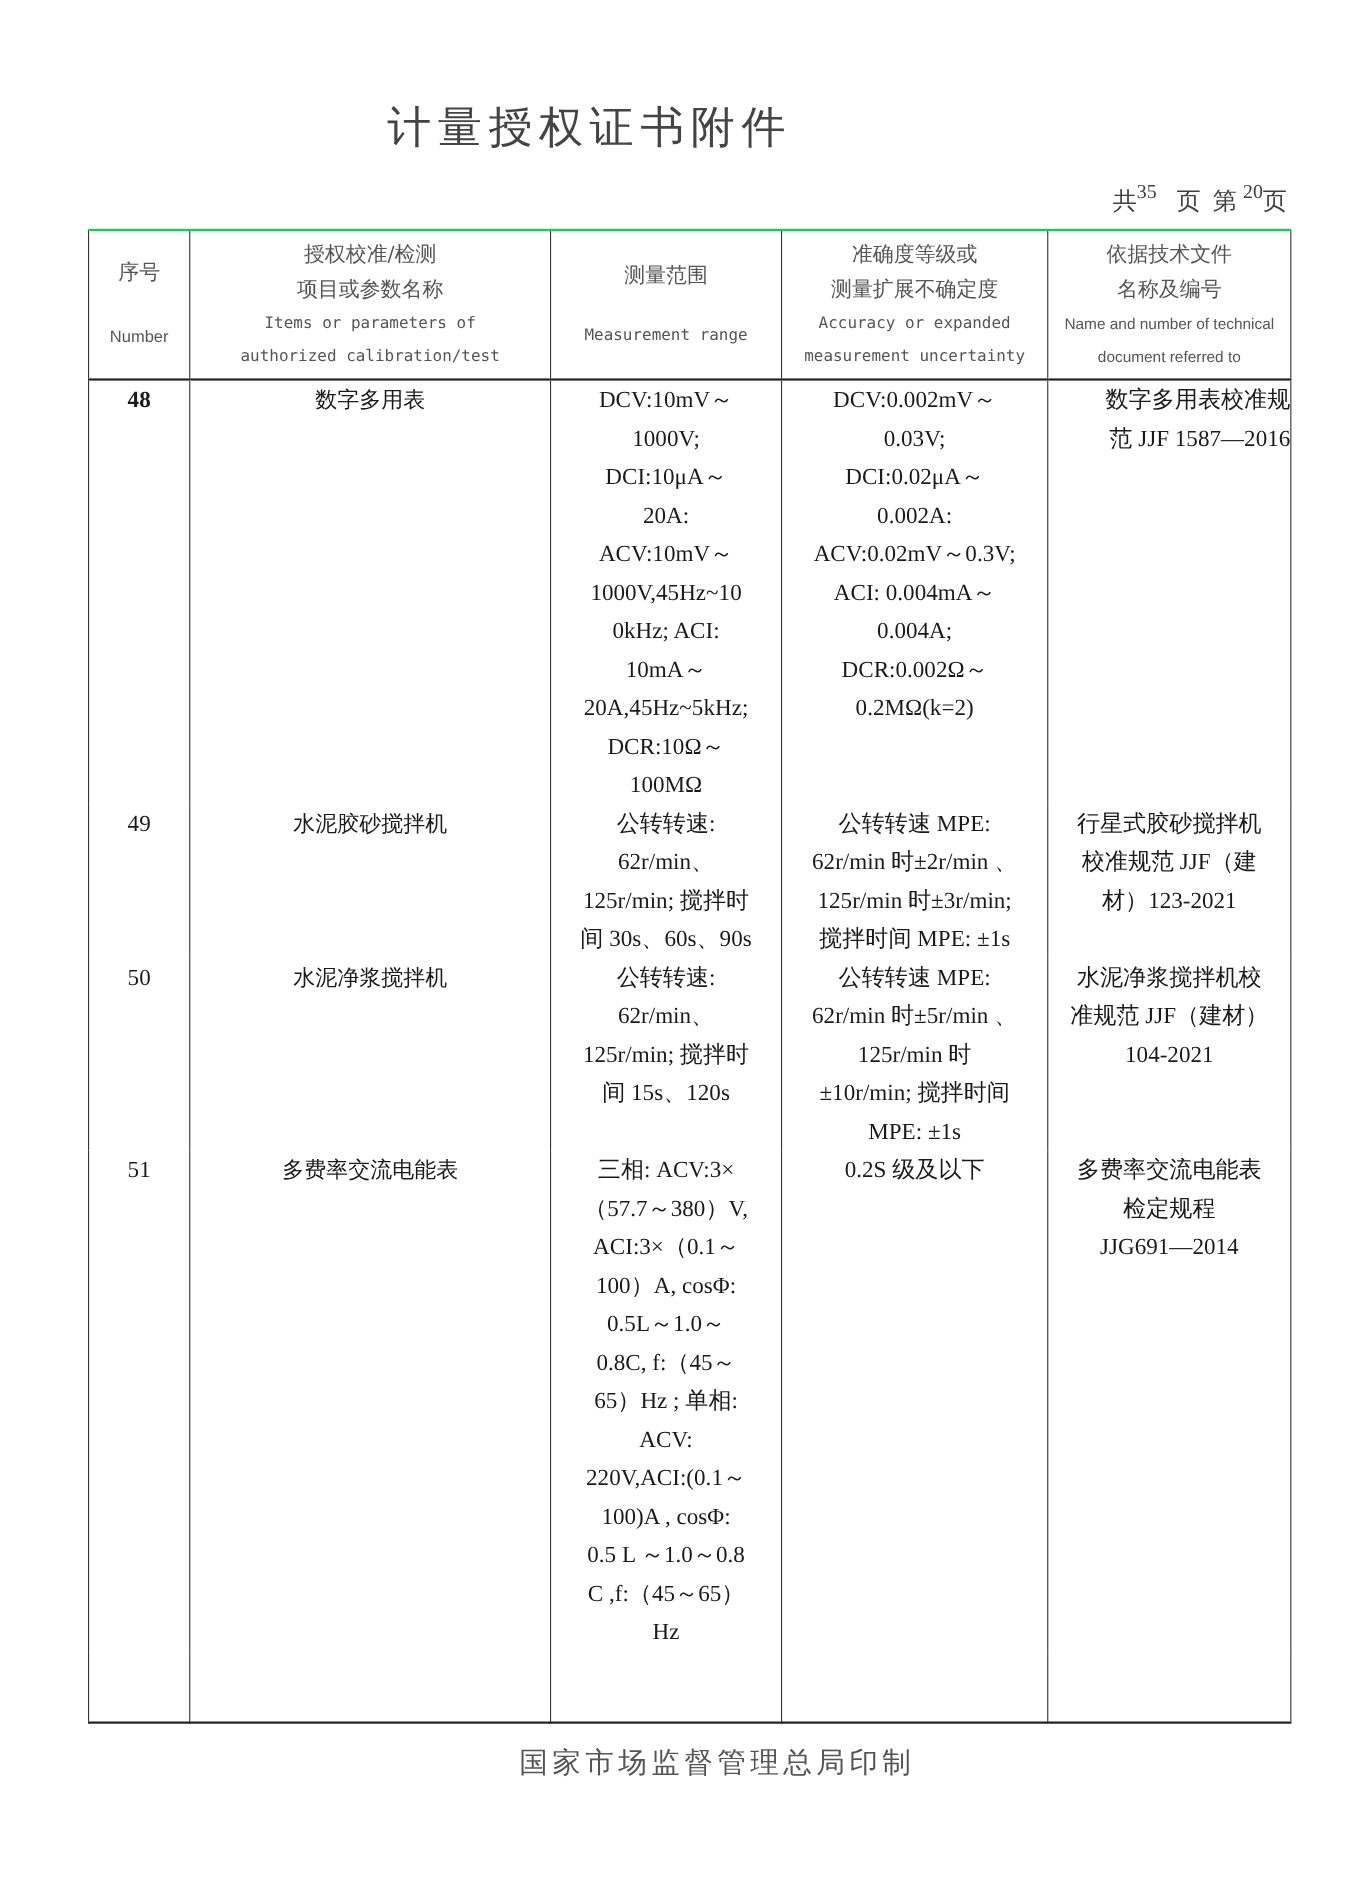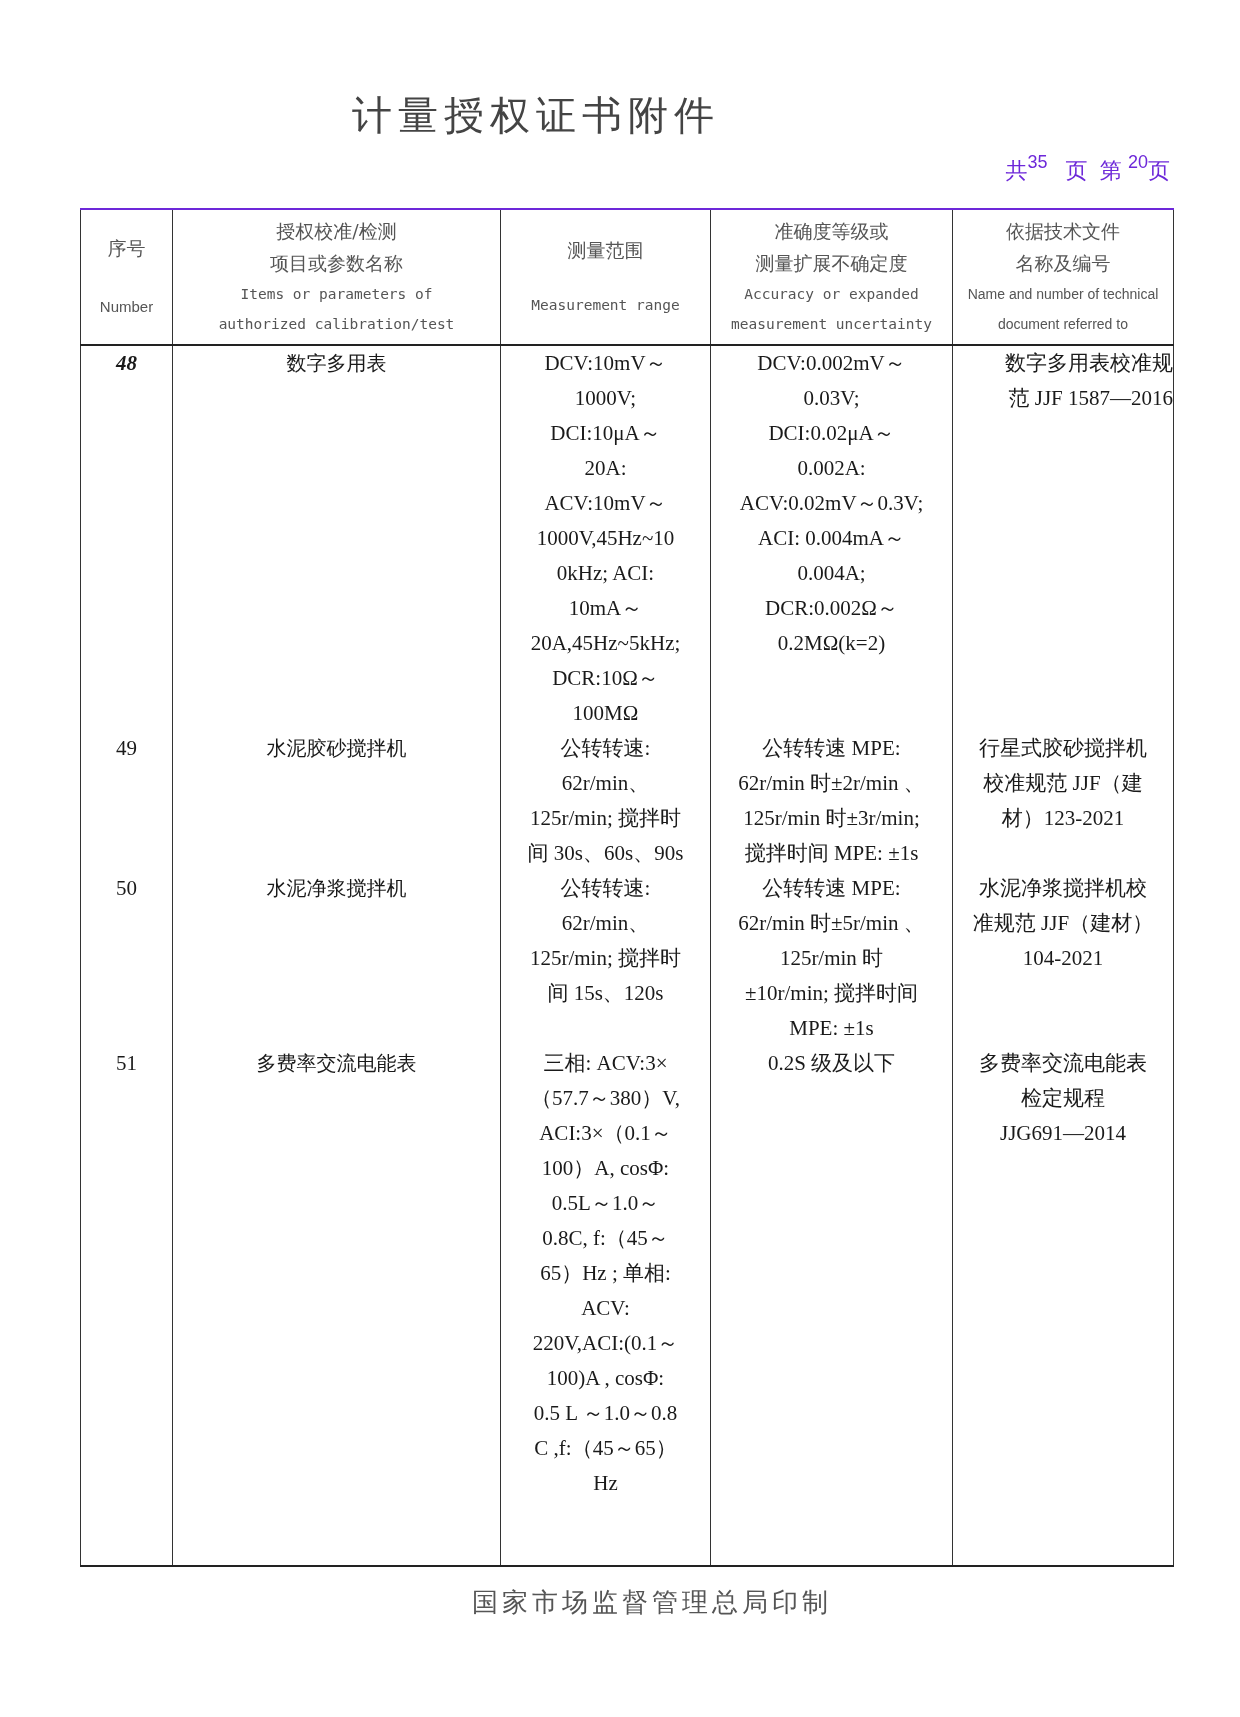--- a/index.html
+++ b/index.html
@@ -2,47 +2,47 @@
 <html><head>
 <meta charset="utf-8">
 <style>
   html, body { margin: 0; padding: 0; background: #ffffff; }
   body { width: 1240px; height: 1717px; position: relative; overflow: hidden; color: #1a1a1a; }
   .page-title {
     position: absolute; left: 0; width: 1072px; top: 88px; text-align: center;
     font-family: "DejaVu Serif", serif; font-size: 40px; letter-spacing: 6px; color: #444; font-weight: normal;
   }
   .page-counter {
-    position: absolute; right: 70px; top: 152px;
-    font-family: Liberation Sans, sans-serif; font-size: 22px; color: #6d28d9;
+    position: absolute; right: 70px; top: 164px;
+    font-family: Liberation Serif, serif; font-size: 22px; color: #404040;
   }
   .page-counter sup { font-size: 18px; vertical-align: 10px; }
   .page-counter .gap { display: inline-block; width: 18px; }
   table.cert {
     position: absolute; left: 80px; top: 208px; width: 1093px;
     border-collapse: collapse; table-layout: fixed;
-    border-top: 2px solid #6d28d9; border-bottom: 2px solid #222;
+    border-top: 2px solid #22c55e; border-bottom: 2px solid #222;
   }
   table.cert td, table.cert th {
     border-left: 1.5px solid #333; border-right: 1.5px solid #333;
     vertical-align: top; text-align: center; padding: 0;
   }
   table.cert thead th {
     border-bottom: 2px solid #222; font-weight: normal; color: #555;
     font-family: "DejaVu Sans Mono", monospace; height: 134px; vertical-align: middle;
   }
   .h-cn { font-family: "DejaVu Serif", serif; font-size: 19px; line-height: 32px; color: #555; }
   .h-en { font-family: "DejaVu Sans Mono", monospace; font-size: 14.5px; line-height: 30px; color: #555; }
   .h-en-narrow { font-family: "Liberation Sans Narrow", "Liberation Sans", sans-serif; font-size: 14px; line-height: 30px; color: #555; }
   td.cell-num { font-family: "Liberation Serif", serif; font-size: 21px; line-height: 35px; padding-top: 0; }
   td.cell-name { font-family: "DejaVu Sans", sans-serif; font-size: 20px; line-height: 35px; }
   td.cell-range, td.cell-acc { font-family: Liberation Serif, serif; font-size: 21px; line-height: 35px; }
   td.cell-doc { font-family: "Liberation Serif", serif; font-size: 21px; line-height: 35px; }
   .line { display: block; white-space: nowrap; }
-  .bold { font-weight: bold; font-style: italic; }
+  .bold { font-weight: bold; }
   tr.row td { padding-bottom: 0; }
   tr.filler td { height: 64px; }
   .footer {
     position: absolute; left: 0; width: 1240px; top: 1585px; text-align: center;
     font-family: "DejaVu Serif", serif; font-size: 26px; letter-spacing: 4px; color: #555; margin-left: 32px;
   }
 </style>
 </head>
 <body>
 

